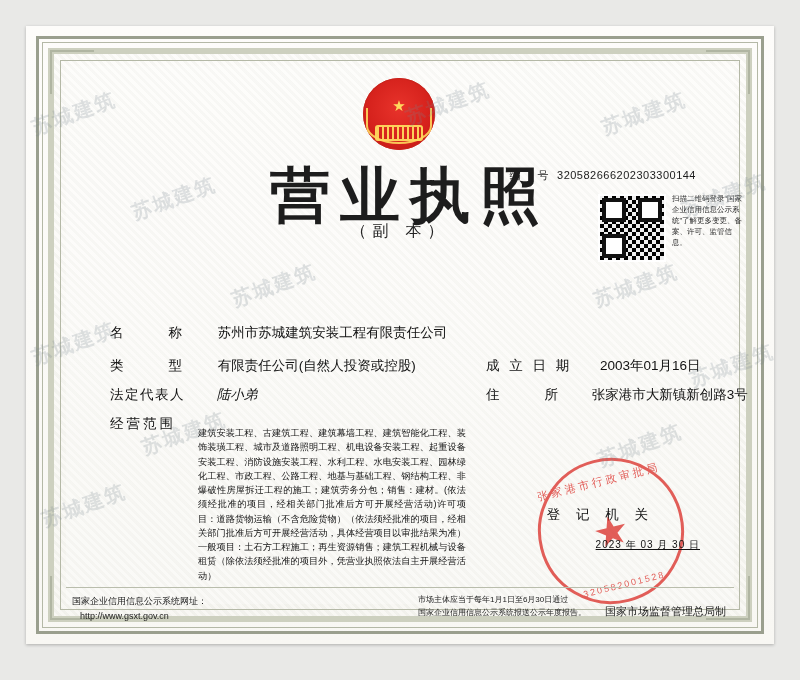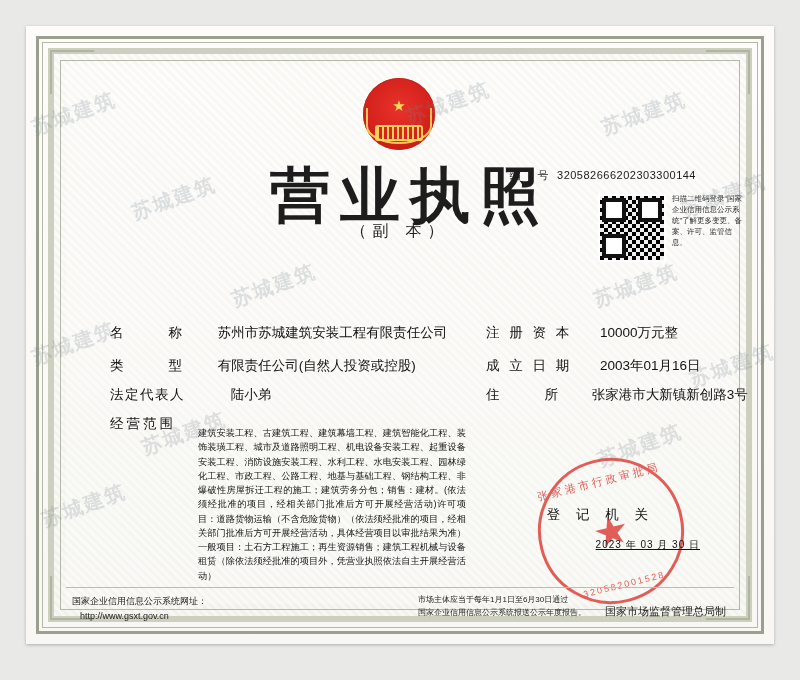--- a/index.html
+++ b/index.html
@@ -195,29 +195,25 @@
   <div class="field" style="left:84px;top:298px;">
     <span class="flabel">名　　称</span>
     <span class="fvalue" style="margin-left:26px;">苏州市苏城建筑安装工程有限责任公司</span>
   </div>
   <div class="field" style="left:84px;top:331px;">
     <span class="flabel">类　　型</span>
     <span class="fvalue" style="margin-left:26px;">有限责任公司(自然人投资或控股)</span>
   </div>
   <div class="field" style="left:84px;top:360px;">
     <span class="flabel" style="letter-spacing:1.5px;">法定代表人</span>
-    <span class="fvalue" style="margin-left:42px;">陆小弟</span>
+    <span class="fvalue" style="margin-left:28px;font-style:italic;">陆小弟</span>
   </div>
   <div id="scope-label">经营范围</div>
   <div id="scope-text">建筑安装工程、古建筑工程、建筑幕墙工程、建筑智能化工程、装饰装璜工程、城市及道路照明工程、机电设备安装工程、起重设备安装工程、消防设施安装工程、水利工程、水电安装工程、园林绿化工程、市政工程、公路工程、地基与基础工程、钢结构工程、非爆破性房屋拆迁工程的施工；建筑劳务分包；销售：建材。(依法须经批准的项目，经相关部门批准后方可开展经营活动)许可项目：道路货物运输（不含危险货物）（依法须经批准的项目，经相关部门批准后方可开展经营活动，具体经营项目以审批结果为准）一般项目：土石方工程施工；再生资源销售；建筑工程机械与设备租赁（除依法须经批准的项目外，凭营业执照依法自主开展经营活动）</div>
 
-  <div class="field" style="left:460px;top:298px;">
-    <span class="flabel" style="letter-spacing:3px;">注 册 资 本</span>
-    <span class="fvalue" style="margin-left:24px;">10000万元整</span>
-  </div>
   <div class="field" style="left:460px;top:331px;">
     <span class="flabel" style="letter-spacing:3px;">成 立 日 期</span>
     <span class="fvalue" style="margin-left:24px;">2003年01月16日</span>
   </div>
   <div class="field" style="left:460px;top:360px;">
     <span class="flabel">住　　所</span>
     <span class="fvalue" style="margin-left:24px;">张家港市大新镇新创路3号</span>
   </div>
 
   <div id="reg-auth">登 记 机 关</div>

